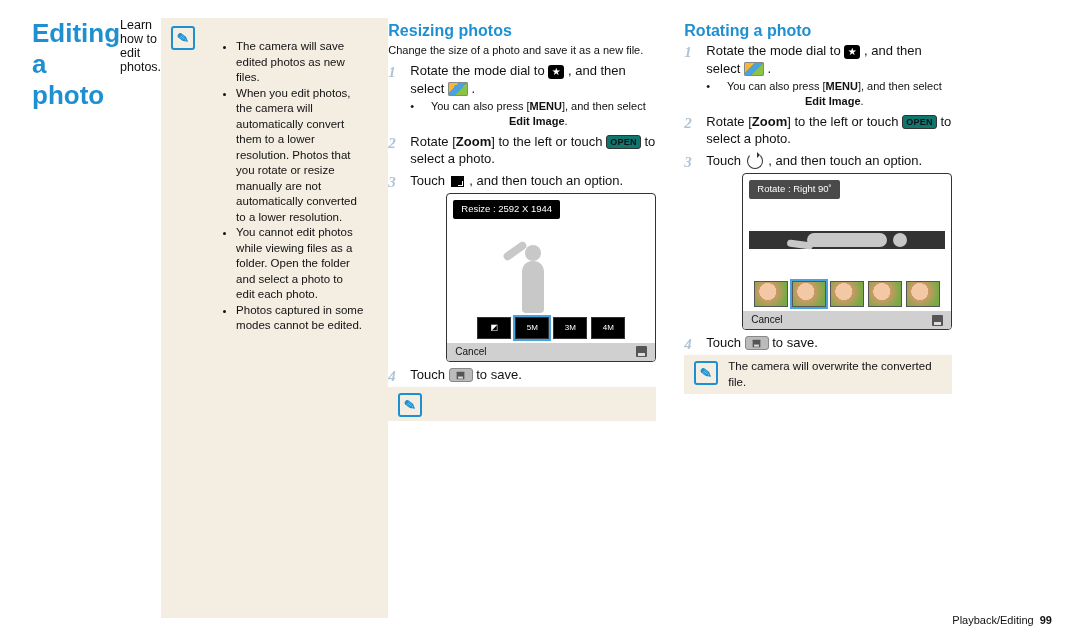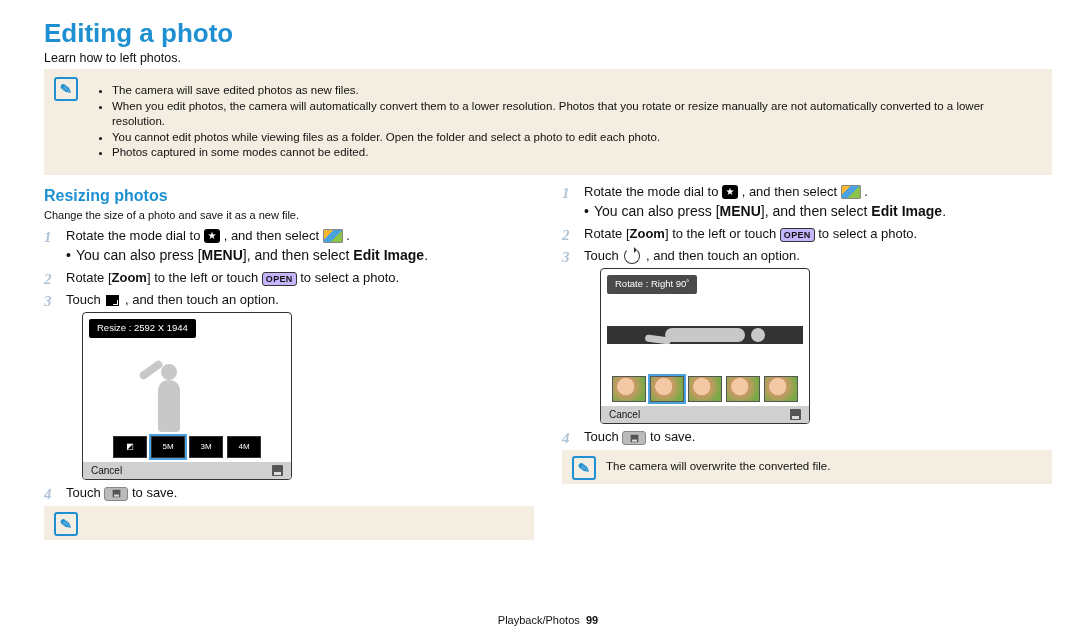--- a/index.html
+++ b/index.html
@@ -6,25 +6,25 @@
     margin: 0;
     padding: 0;
     font-family: "Segoe UI", Arial, sans-serif;
     color: #111;
     background: #fff;
     width: 1080px;
     height: 630px;
     box-sizing: border-box;
   }
   .page {
-    padding: 18px 28px 4px 44px;
+    padding: 18px 28px 4px 32px;
     box-sizing: border-box;
     height: 100%;
     display: flex;
-    flex-direction: column;
+    flex-direction: row;
   }
   .title {
     font-size: 26px;
     font-weight: 700;
     color: #1e90d2;
     margin: 0 0 2px 0;
   }
   .intro {
     font-size: 12.5px;
     margin: 0 0 4px 0;
@@ -48,21 +48,21 @@
     display: flex;
     align-items: center;
     justify-content: center;
     font-weight: 700;
     flex: 0 0 20px;
     font-size: 14px;
     margin-top: 2px;
   }
   .note-icon span { transform: rotate(-8deg); display:inline-block; }
   .notebox ul {
-    margin: 8px;
+    margin: 15px;
     padding: 0 0 0 16px;
     font-size: 11.5px;
     line-height: 1.35;
   }
   .notebox .single {
     font-size: 11.5px;
     line-height: 1.35;
     align-self: center;
   }
   .columns {
@@ -102,61 +102,62 @@
     position: absolute;
     left: 0;
     top: 0;
     font-family: "Segoe Script", "Comic Sans MS", cursive;
     font-style: italic;
     color: #b0c4d6;
     font-size: 15px;
     font-weight: 600;
   }
   .substep {
-    font-size: 14px;
+    font-size: 11px;
     padding-left: 10px;
     position: relative;
     margin-top: 2px;
+    text-align: center;
   }
   .substep::before {
     content: "•";
     position: absolute;
     left: 0;
   }
   .kbd {
     display: inline-flex;
     align-items: center;
     justify-content: center;
     border: 1px solid #333;
     border-radius: 3px;
     font-size: 9px;
     padding: 0 3px;
     height: 12px;
     line-height: 12px;
     vertical-align: middle;
-    background: #c4b5fd;
+    background: #0f766e;
     font-weight: 600;
     letter-spacing: 0.3px;
   }
   .kbd.grey { background:#bbb; border-color:#888; width:16px; height:12px; }
   .mode-dial {
     display:inline-flex; align-items:center; justify-content:center;
     width:16px; height:14px; background:#000; color:#fff; border-radius:3px;
     font-size:10px; vertical-align:middle;
   }
   .thumb-icon {
     display:inline-block; width:18px; height:12px; vertical-align:middle;
     background: linear-gradient(135deg,#f7b733 30%,#4aa3df 30%,#4aa3df 60%,#8bc34a 60%);
     border:1px solid #888; border-radius:1px;
   }
   .screen {
     width: 210px;
     border: 1.5px solid #333;
     border-radius: 4px;
-    margin: 4px 0 4px 16px;
+    margin: 4px 0 4px 36px;
     background:#fff;
     box-sizing:border-box;
     overflow:hidden;
   }
   .screen .topbar {
     background:#000; color:#fff; font-size:9.5px; padding:3px 8px;
     display:inline-block; margin:6px 0 0 6px; border-radius:2px;
   }
   .screen .topbar.grey { background:#4a4a4a; }
   .screen .output {
@@ -249,21 +250,21 @@
   }
   .disk-icon::after { content:""; position:absolute; left:2px; bottom:1px; width:7px; height:3px; background:#ddd; }
   .white-tri{ color:#fff; font-size:8px; }
 </style>
 </head>
 <body>
 
 <div class="page">
 
   <h1 class="title">Editing a photo</h1>
-  <p class="intro">Learn how to left photos.</p>
+  <p class="intro">Learn how to edit photos.</p>
 
   <div class="notebox">
     <div class="note-icon">
         <span>✎</span>
       </div>
     <ul>
       <li>The camera will save edited photos as new files.</li>
       <li>When you edit photos, the camera will automatically convert them to a lower resolution. Photos that you rotate or resize manually are not automatically converted to a lower resolution.</li>
       <li>You cannot edit photos while viewing files as a folder. Open the folder and select a photo to edit each photo.</li>
       <li>Photos captured in some modes cannot be edited.</li>
@@ -337,20 +338,21 @@
       </ul>
 
       <div class="notebox small">
         <div class="note-icon">
             <span>✎</span>
           </div>
       </div>
     </div>
 
     <div class="col">
+      <div class="section-title">Rotating a photo</div>
 
       <ul class="steps">
         <li class="step">
           <span class="num">1</span>
           <span>Rotate the mode dial to </span>
           <span class="mode-dial">★</span>
           <span>, and then select </span>
           <span class="thumb-icon"></span>
           <span>.</span>
           <div class="substep">
@@ -408,16 +410,16 @@
         <div class="note-icon">
             <span>✎</span>
           </div>
         <div class="single">The camera will overwrite the converted file.</div>
       </div>
     </div>
 
   </div>
 
   <div class="footer">
-    <span>Playback/Photos</span>&nbsp;&nbsp;<span class="pg">99</span>
+    <span>Playback/Editing</span>&nbsp;&nbsp;<span class="pg">99</span>
   </div>
 
 </div>
 
 </body></html>

